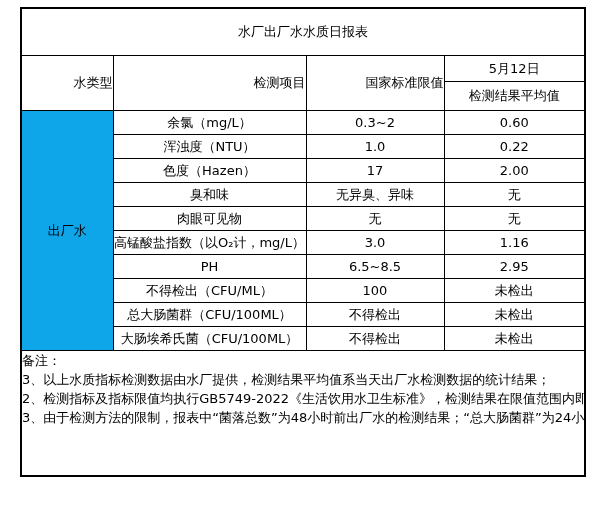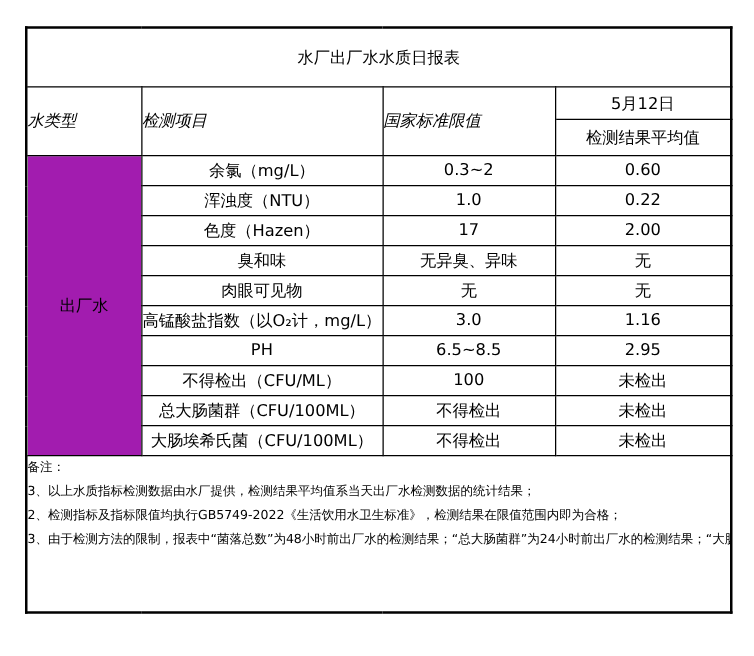--- a/index.html
+++ b/index.html
@@ -7,21 +7,21 @@
     padding: 0;
     background: #ffffff;
     width: 603px;
     height: 525px;
     font-family: "DejaVu Sans", sans-serif;
     color: #000000;
   }
   .report-wrap {
     position: absolute;
     left: 20px;
-    top: 21px;
+    top: 7px;
     width: 576px;
   }
   table.report {
     border-collapse: collapse;
     table-layout: fixed;
     width: 564px;
     border: 2px solid #000;
   }
   table.report td, table.report th {
     border: 1px solid #000;
@@ -30,53 +30,53 @@
     padding: 0;
     overflow: hidden;
     white-space: nowrap;
   }
   td.title-cell {
     height: 46px;
     text-align: center;
     font-weight: bold;
     font-size: 15px;
   }
-  th.hdr { text-align: left; font-style: italic; }
+  th.hdr { text-align: right; }
   th.hdr-date {
     font-weight: bold;
     font-size: 15px;
     height: 25px;
     text-align: center;
   }
   th.hdr-result {
     height: 28px;
     text-align: center;
   }
   td.water-type {
-    background: #a21caf;
+    background: #0ea5e9;
     text-align: center;
     font-size: 13px;
   }
   td.item-cell {
     text-align: center;
     padding-left: 3px;
     height: 23px;
   }
   td.val-cell {
     text-align: center;
     height: 23px;
   }
   td.notes-cell {
     height: 124px;
     vertical-align: top;
     padding: 6px 4px 0 4px;
     white-space: normal;
   }
   .note-line {
-    font-size: 10px;
+    font-size: 13px;
     line-height: 19px;
   }
   col.c1 { width: 92px; }
   col.c2 { width: 193px; }
   col.c3 { width: 138px; }
   col.c4 { width: 141px; }
 </style>
 </head>
 <body>
 

